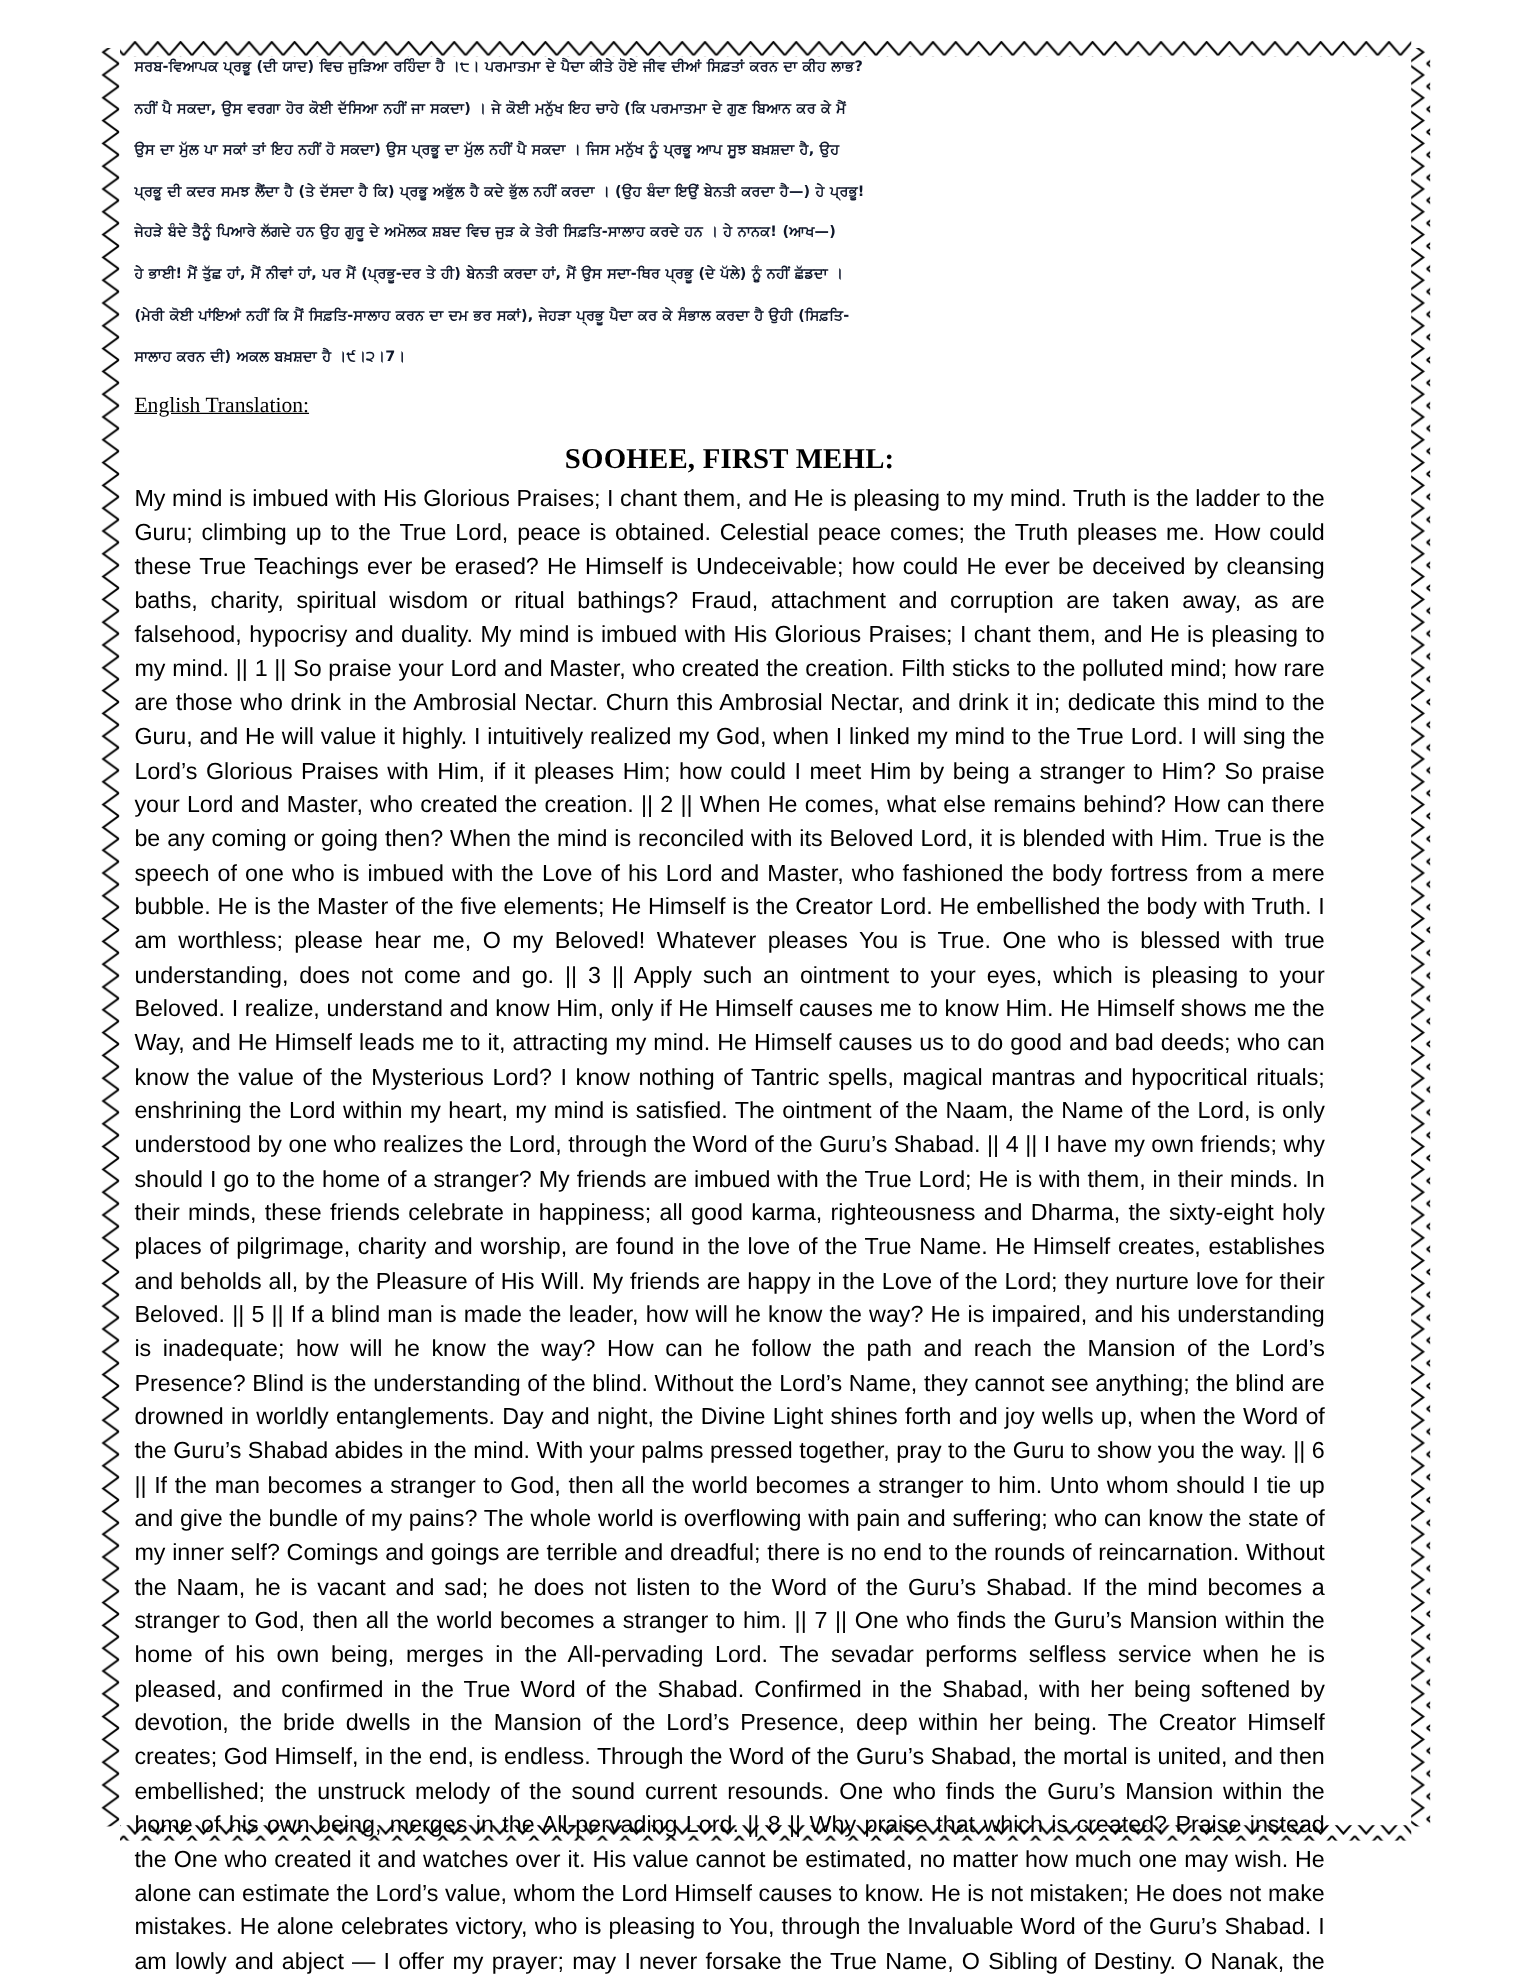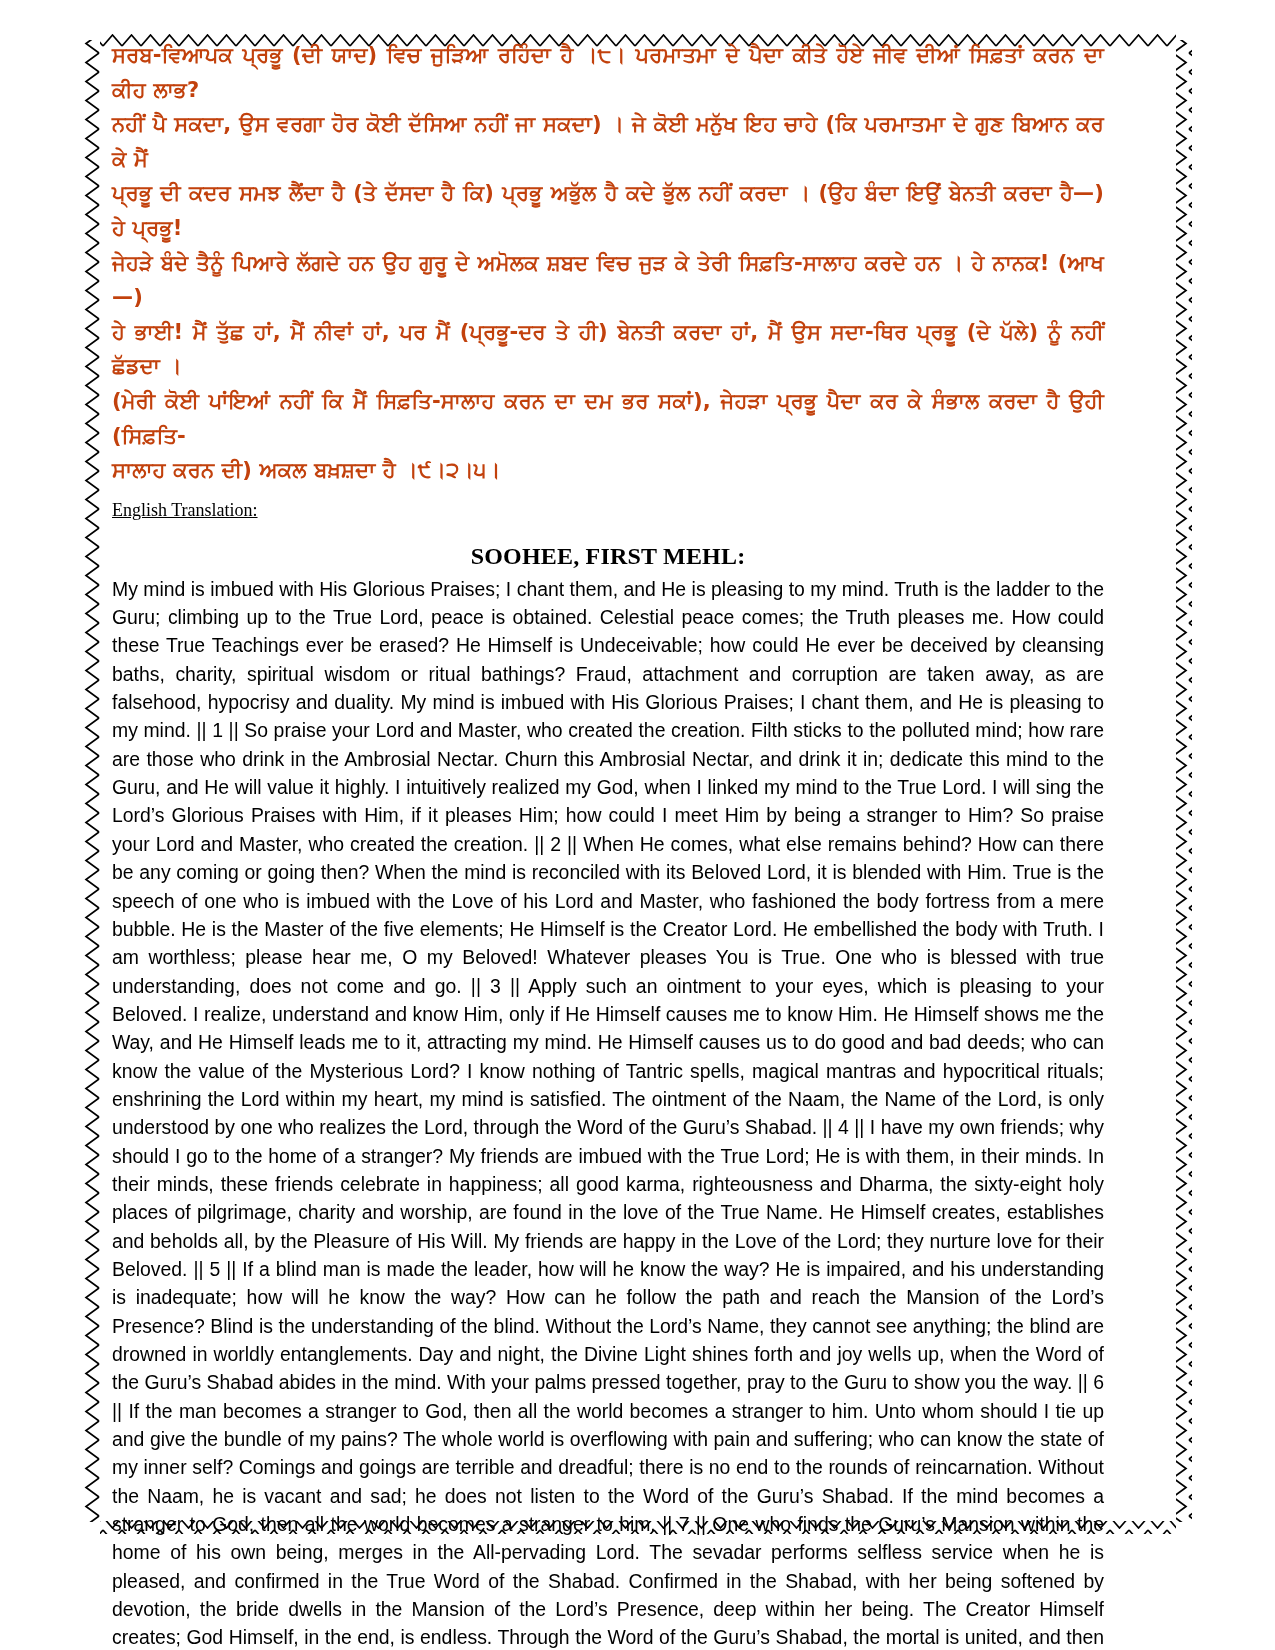--- a/index.html
+++ b/index.html
@@ -32,23 +32,23 @@
     position: absolute;
     left: 112px;
     top: 38px;
     width: 992px;
   }
 
   
   .punjabi {
     font-family: "DejaVu Sans", "Liberation Sans", sans-serif;
     font-weight: bold;
-    font-size: 21px;
+    font-size: 12px;
     line-height: 34.6px;
-    color: #c2410c;
+    color: #0f172a;
     text-align: justify;
     text-justify: inter-word;
     letter-spacing: 0.2px;
     margin: 0;
   }
   .punjabi > div { white-space: nowrap; }
   .punjabi > div.j {
     white-space: normal;
     display: flex;
     justify-content: space-between;
@@ -138,32 +138,35 @@
   <div class="content">
 
     <div class="punjabi">
       <div class="j">
           <span>ਸਰਬ-ਵਿਆਪਕ ਪ੍ਰਭੂ (ਦੀ ਯਾਦ) ਵਿਚ ਜੁੜਿਆ ਰਹਿੰਦਾ ਹੈ ।੮। ਪਰਮਾਤਮਾ ਦੇ ਪੈਦਾ ਕੀਤੇ ਹੋਏ ਜੀਵ ਦੀਆਂ ਸਿਫ਼ਤਾਂ ਕਰਨ ਦਾ ਕੀਹ ਲਾਭ?</span>
         </div>
       <div class="j">
           <span>ਨਹੀਂ ਪੈ ਸਕਦਾ, ਉਸ ਵਰਗਾ ਹੋਰ ਕੋਈ ਦੱਸਿਆ ਨਹੀਂ ਜਾ ਸਕਦਾ) । ਜੇ ਕੋਈ ਮਨੁੱਖ ਇਹ ਚਾਹੇ (ਕਿ ਪਰਮਾਤਮਾ ਦੇ ਗੁਣ ਬਿਆਨ ਕਰ ਕੇ ਮੈਂ</span>
         </div>
       <div class="j">
+          <span>ਉਸ ਦਾ ਮੁੱਲ ਪਾ ਸਕਾਂ ਤਾਂ ਇਹ ਨਹੀਂ ਹੋ ਸਕਦਾ) ਉਸ ਪ੍ਰਭੂ ਦਾ ਮੁੱਲ ਨਹੀਂ ਪੈ ਸਕਦਾ । ਜਿਸ ਮਨੁੱਖ ਨੂੰ ਪ੍ਰਭੂ ਆਪ ਸੂਝ ਬਖ਼ਸ਼ਦਾ ਹੈ, ਉਹ</span>
+        </div>
+      <div class="j">
           <span>ਪ੍ਰਭੂ ਦੀ ਕਦਰ ਸਮਝ ਲੈਂਦਾ ਹੈ (ਤੇ ਦੱਸਦਾ ਹੈ ਕਿ) ਪ੍ਰਭੂ ਅਭੁੱਲ ਹੈ ਕਦੇ ਭੁੱਲ ਨਹੀਂ ਕਰਦਾ । (ਉਹ ਬੰਦਾ ਇਉਂ ਬੇਨਤੀ ਕਰਦਾ ਹੈ—) ਹੇ ਪ੍ਰਭੂ!</span>
         </div>
       <div class="j">
           <span>ਜੇਹੜੇ ਬੰਦੇ ਤੈਨੂੰ ਪਿਆਰੇ ਲੱਗਦੇ ਹਨ ਉਹ ਗੁਰੂ ਦੇ ਅਮੋਲਕ ਸ਼ਬਦ ਵਿਚ ਜੁੜ ਕੇ ਤੇਰੀ ਸਿਫ਼ਤਿ-ਸਾਲਾਹ ਕਰਦੇ ਹਨ । ਹੇ ਨਾਨਕ! (ਆਖ—)</span>
         </div>
       <div class="j">
           <span>ਹੇ ਭਾਈ! ਮੈਂ ਤੁੱਛ ਹਾਂ, ਮੈਂ ਨੀਵਾਂ ਹਾਂ, ਪਰ ਮੈਂ (ਪ੍ਰਭੂ-ਦਰ ਤੇ ਹੀ) ਬੇਨਤੀ ਕਰਦਾ ਹਾਂ, ਮੈਂ ਉਸ ਸਦਾ-ਥਿਰ ਪ੍ਰਭੂ (ਦੇ ਪੱਲੇ) ਨੂੰ ਨਹੀਂ ਛੱਡਦਾ ।</span>
         </div>
       <div class="j">
           <span>(ਮੇਰੀ ਕੋਈ ਪਾਂਇਆਂ ਨਹੀਂ ਕਿ ਮੈਂ ਸਿਫ਼ਤਿ-ਸਾਲਾਹ ਕਰਨ ਦਾ ਦਮ ਭਰ ਸਕਾਂ), ਜੇਹੜਾ ਪ੍ਰਭੂ ਪੈਦਾ ਕਰ ਕੇ ਸੰਭਾਲ ਕਰਦਾ ਹੈ ਉਹੀ (ਸਿਫ਼ਤਿ-</span>
         </div>
-      <div><span>ਸਾਲਾਹ ਕਰਨ ਦੀ) ਅਕਲ ਬਖ਼ਸ਼ਦਾ ਹੈ ।੯।੨।੫।</span></div>
+      <div><span>ਸਾਲਾਹ ਕਰਨ ਦੀ) ਅਕਲ ਬਖ਼ਸ਼ਦਾ ਹੈ ।੯।੨।7।</span></div>
     </div>
 
     <div>
       <span class="eng-label">English Translation:</span>
     </div>
 
     <div class="shabad-title">SOOHEE, FIRST MEHL:</div>
 
     <div class="body-text">My mind is imbued with His Glorious Praises; I chant them, and He is pleasing to my mind. Truth is the ladder to the Guru; climbing up to the True Lord, peace is obtained. Celestial peace comes; the Truth pleases me. How could these True Teachings ever be erased? He Himself is Undeceivable; how could He ever be deceived by cleansing baths, charity, spiritual wisdom or ritual bathings? Fraud, attachment and corruption are taken away, as are falsehood, hypocrisy and duality. My mind is imbued with His Glorious Praises; I chant them, and He is pleasing to my mind.  || 1 ||   So praise your Lord and Master, who created the creation. Filth sticks to the polluted mind; how rare are those who drink in the Ambrosial Nectar. Churn this Ambrosial Nectar, and drink it in; dedicate this mind to the Guru, and He will value it highly. I intuitively realized my God, when I linked my mind to the True Lord. I will sing the Lord’s Glorious Praises with Him, if it pleases Him; how could I meet Him by being a stranger to Him? So praise your Lord and Master, who created the creation.  || 2 ||   When He comes, what else remains behind? How can there be any coming or going then? When the mind is reconciled with its Beloved Lord, it is blended with Him. True is the speech of one who is imbued with the Love of his Lord and Master, who fashioned the body fortress from a mere bubble. He is the Master of the five elements; He Himself is the Creator Lord. He embellished the body with Truth. I am worthless; please hear me, O my Beloved! Whatever pleases You is True. One who is blessed with true understanding, does not come and go.  || 3 ||   Apply such an ointment to your eyes, which is pleasing to your Beloved. I realize, understand and know Him, only if He Himself causes me to know Him. He Himself shows me the Way, and He Himself leads me to it, attracting my mind. He Himself causes us to do good and bad deeds; who can know the value of the Mysterious Lord? I know nothing of Tantric spells, magical mantras and hypocritical rituals; enshrining the Lord within my heart, my mind is satisfied. The ointment of the Naam, the Name of the Lord, is only understood by one who realizes the Lord, through the Word of the Guru’s Shabad.  || 4 ||   I have my own friends; why should I go to the home of a stranger? My friends are imbued with the True Lord; He is with them, in their minds. In their minds, these friends celebrate in happiness; all good karma, righteousness and Dharma, the sixty-eight holy places of pilgrimage, charity and worship, are found in the love of the True Name. He Himself creates, establishes and beholds all, by the Pleasure of His Will. My friends are happy in the Love of the Lord; they nurture love for their Beloved.  || 5 ||   If a blind man is made the leader, how will he know the way? He is impaired, and his understanding is inadequate; how will he know the way? How can he follow the path and reach the Mansion of the Lord’s Presence? Blind is the understanding of the blind. Without the Lord’s Name, they cannot see anything; the blind are drowned in worldly entanglements. Day and night, the Divine Light shines forth and joy wells up, when the Word of the Guru’s Shabad abides in the mind. With your palms pressed together, pray to the Guru to show you the way.  || 6 ||   If the man becomes a stranger to God, then all the world becomes a stranger to him. Unto whom should I tie up and give the bundle of my pains? The whole world is overflowing with pain and suffering; who can know the state of my inner self? Comings and goings are terrible and dreadful; there is no end to the rounds of reincarnation. Without the Naam, he is vacant and sad; he does not listen to the Word of the Guru’s Shabad. If the mind becomes a stranger to God, then all the world becomes a stranger to him.  || 7 ||   One who finds the Guru’s Mansion within the home of his own being, merges in the All-pervading Lord. The sevadar performs selfless service when he is pleased, and confirmed in the True Word of the Shabad. Confirmed in the Shabad, with her being softened by devotion, the bride dwells in the Mansion of the Lord’s Presence, deep within her being. The Creator Himself creates; God Himself, in the end, is endless. Through the Word of the Guru’s Shabad, the mortal is united, and then embellished; the unstruck melody of the sound current resounds. One who finds the Guru’s Mansion within the home of his own being, merges in the All-pervading Lord.  || 8 ||   Why praise that which is created? Praise instead the One who created it and watches over it. His value cannot be estimated, no matter how much one may wish. He alone can estimate the Lord’s value, whom the Lord Himself causes to know. He is not mistaken; He does not make mistakes. He alone celebrates victory, who is pleasing to You, through the Invaluable Word of the Guru’s Shabad. I am lowly and abject — I offer my prayer; may I never forsake the True Name, O Sibling of Destiny. O Nanak, the One who created the creation, watches over it; He alone bestows understanding.  || 9 || 2 || 5 ||</div>
 

